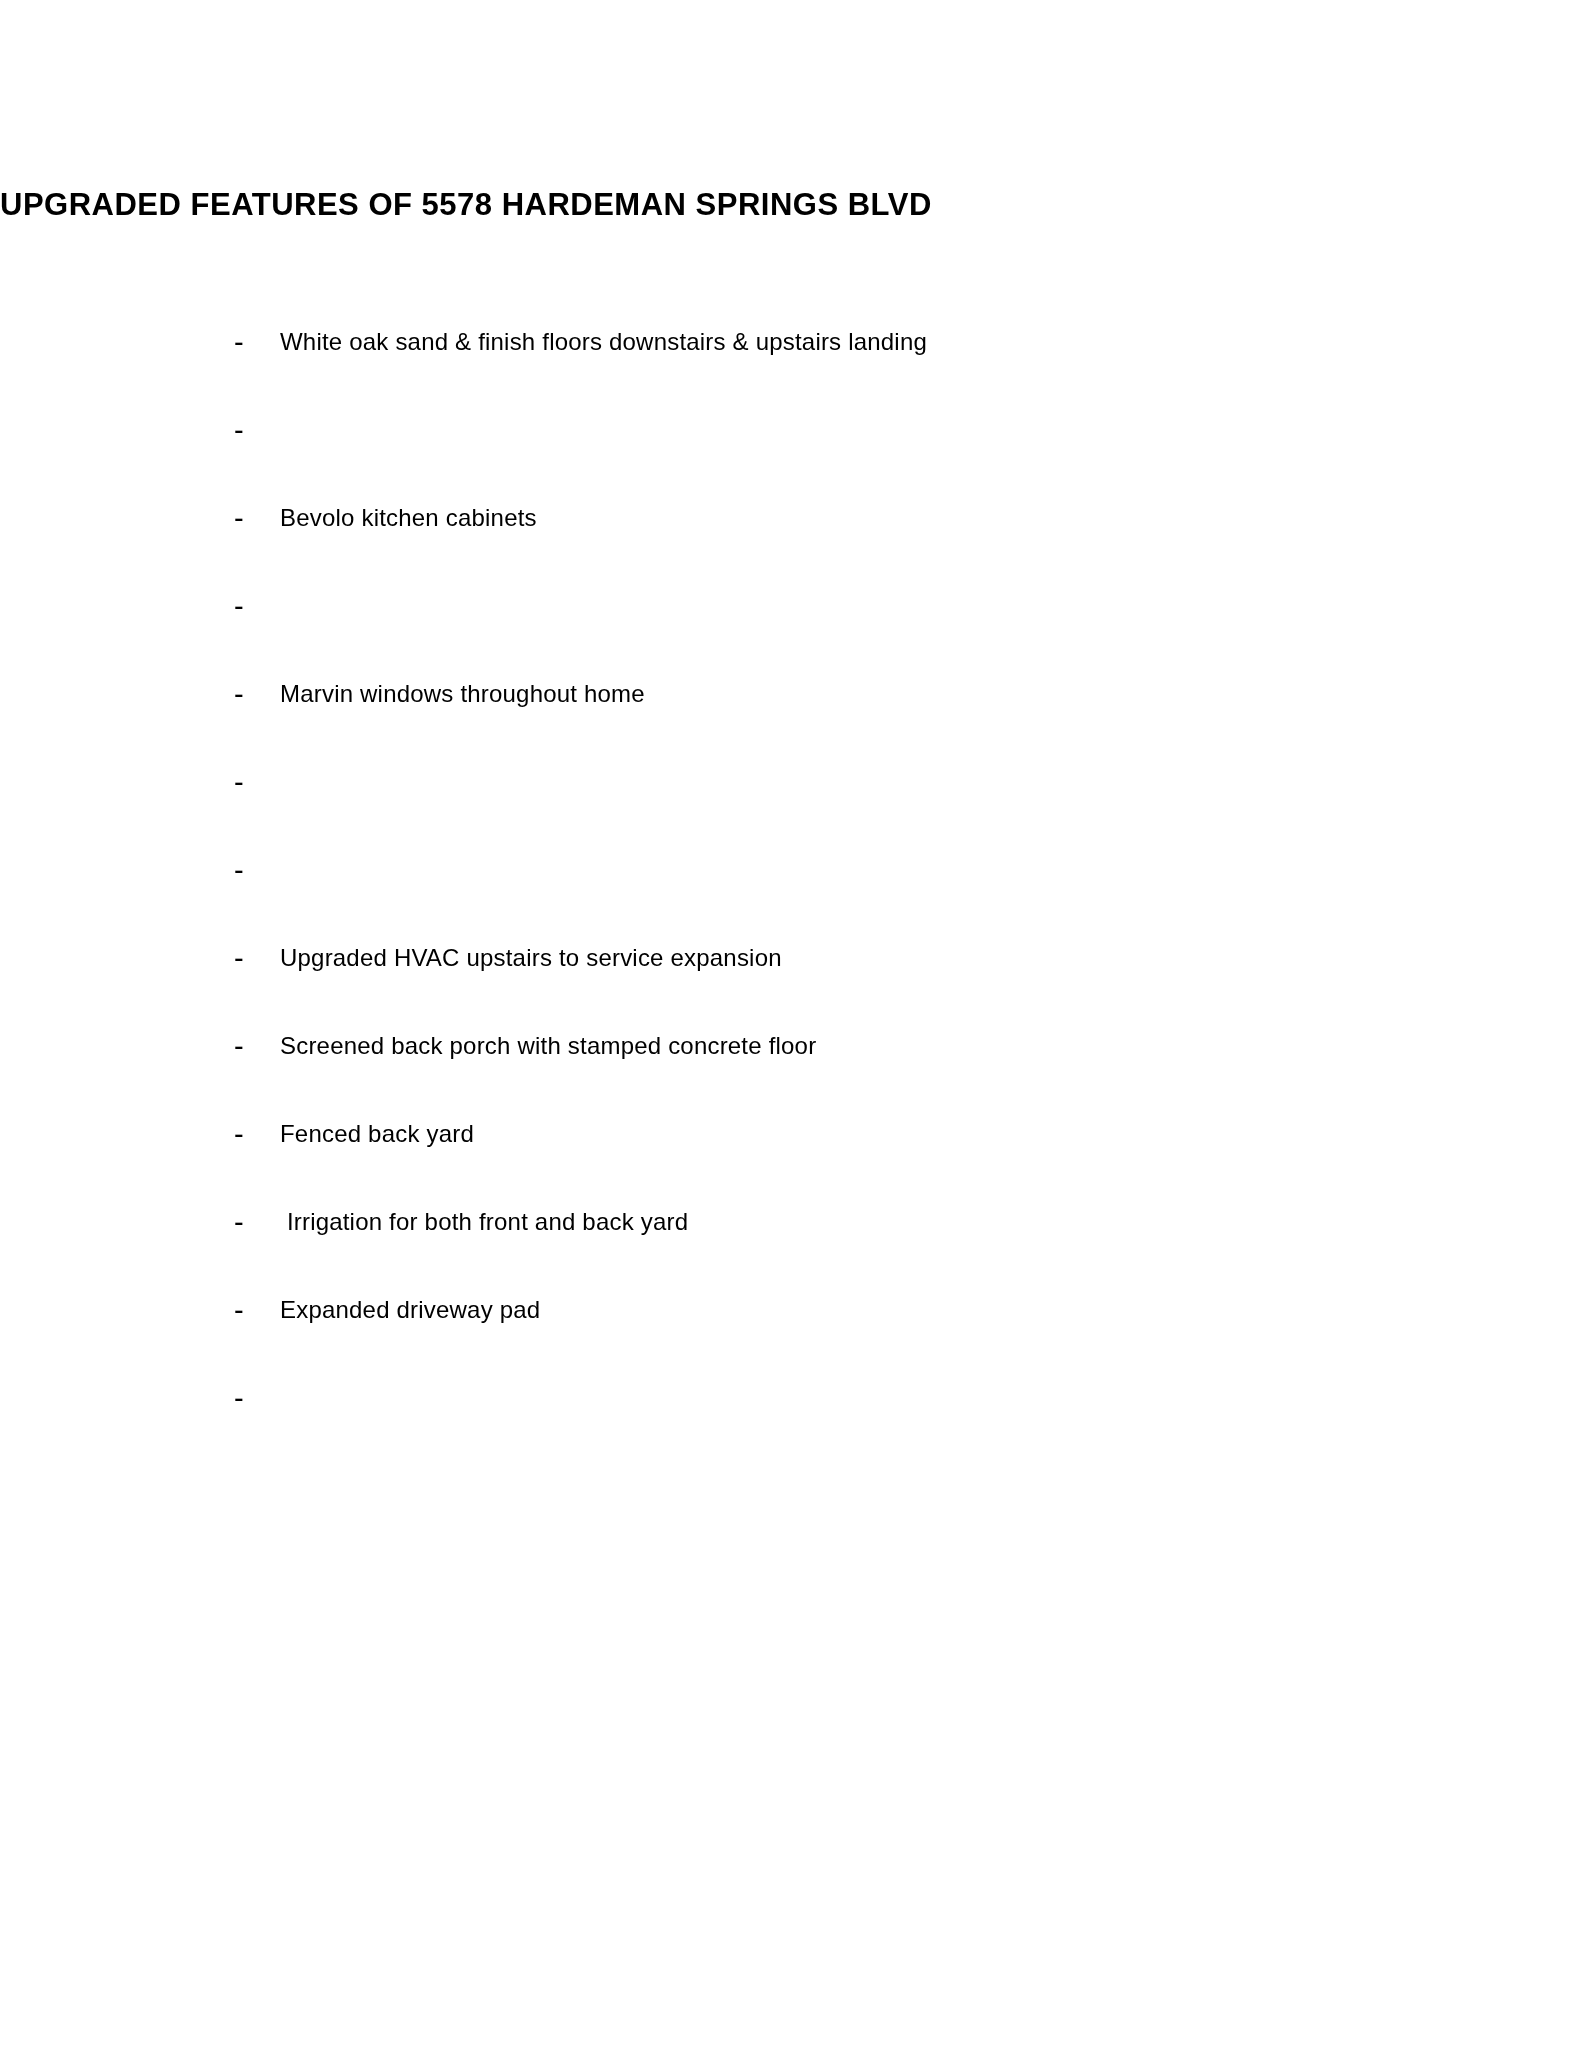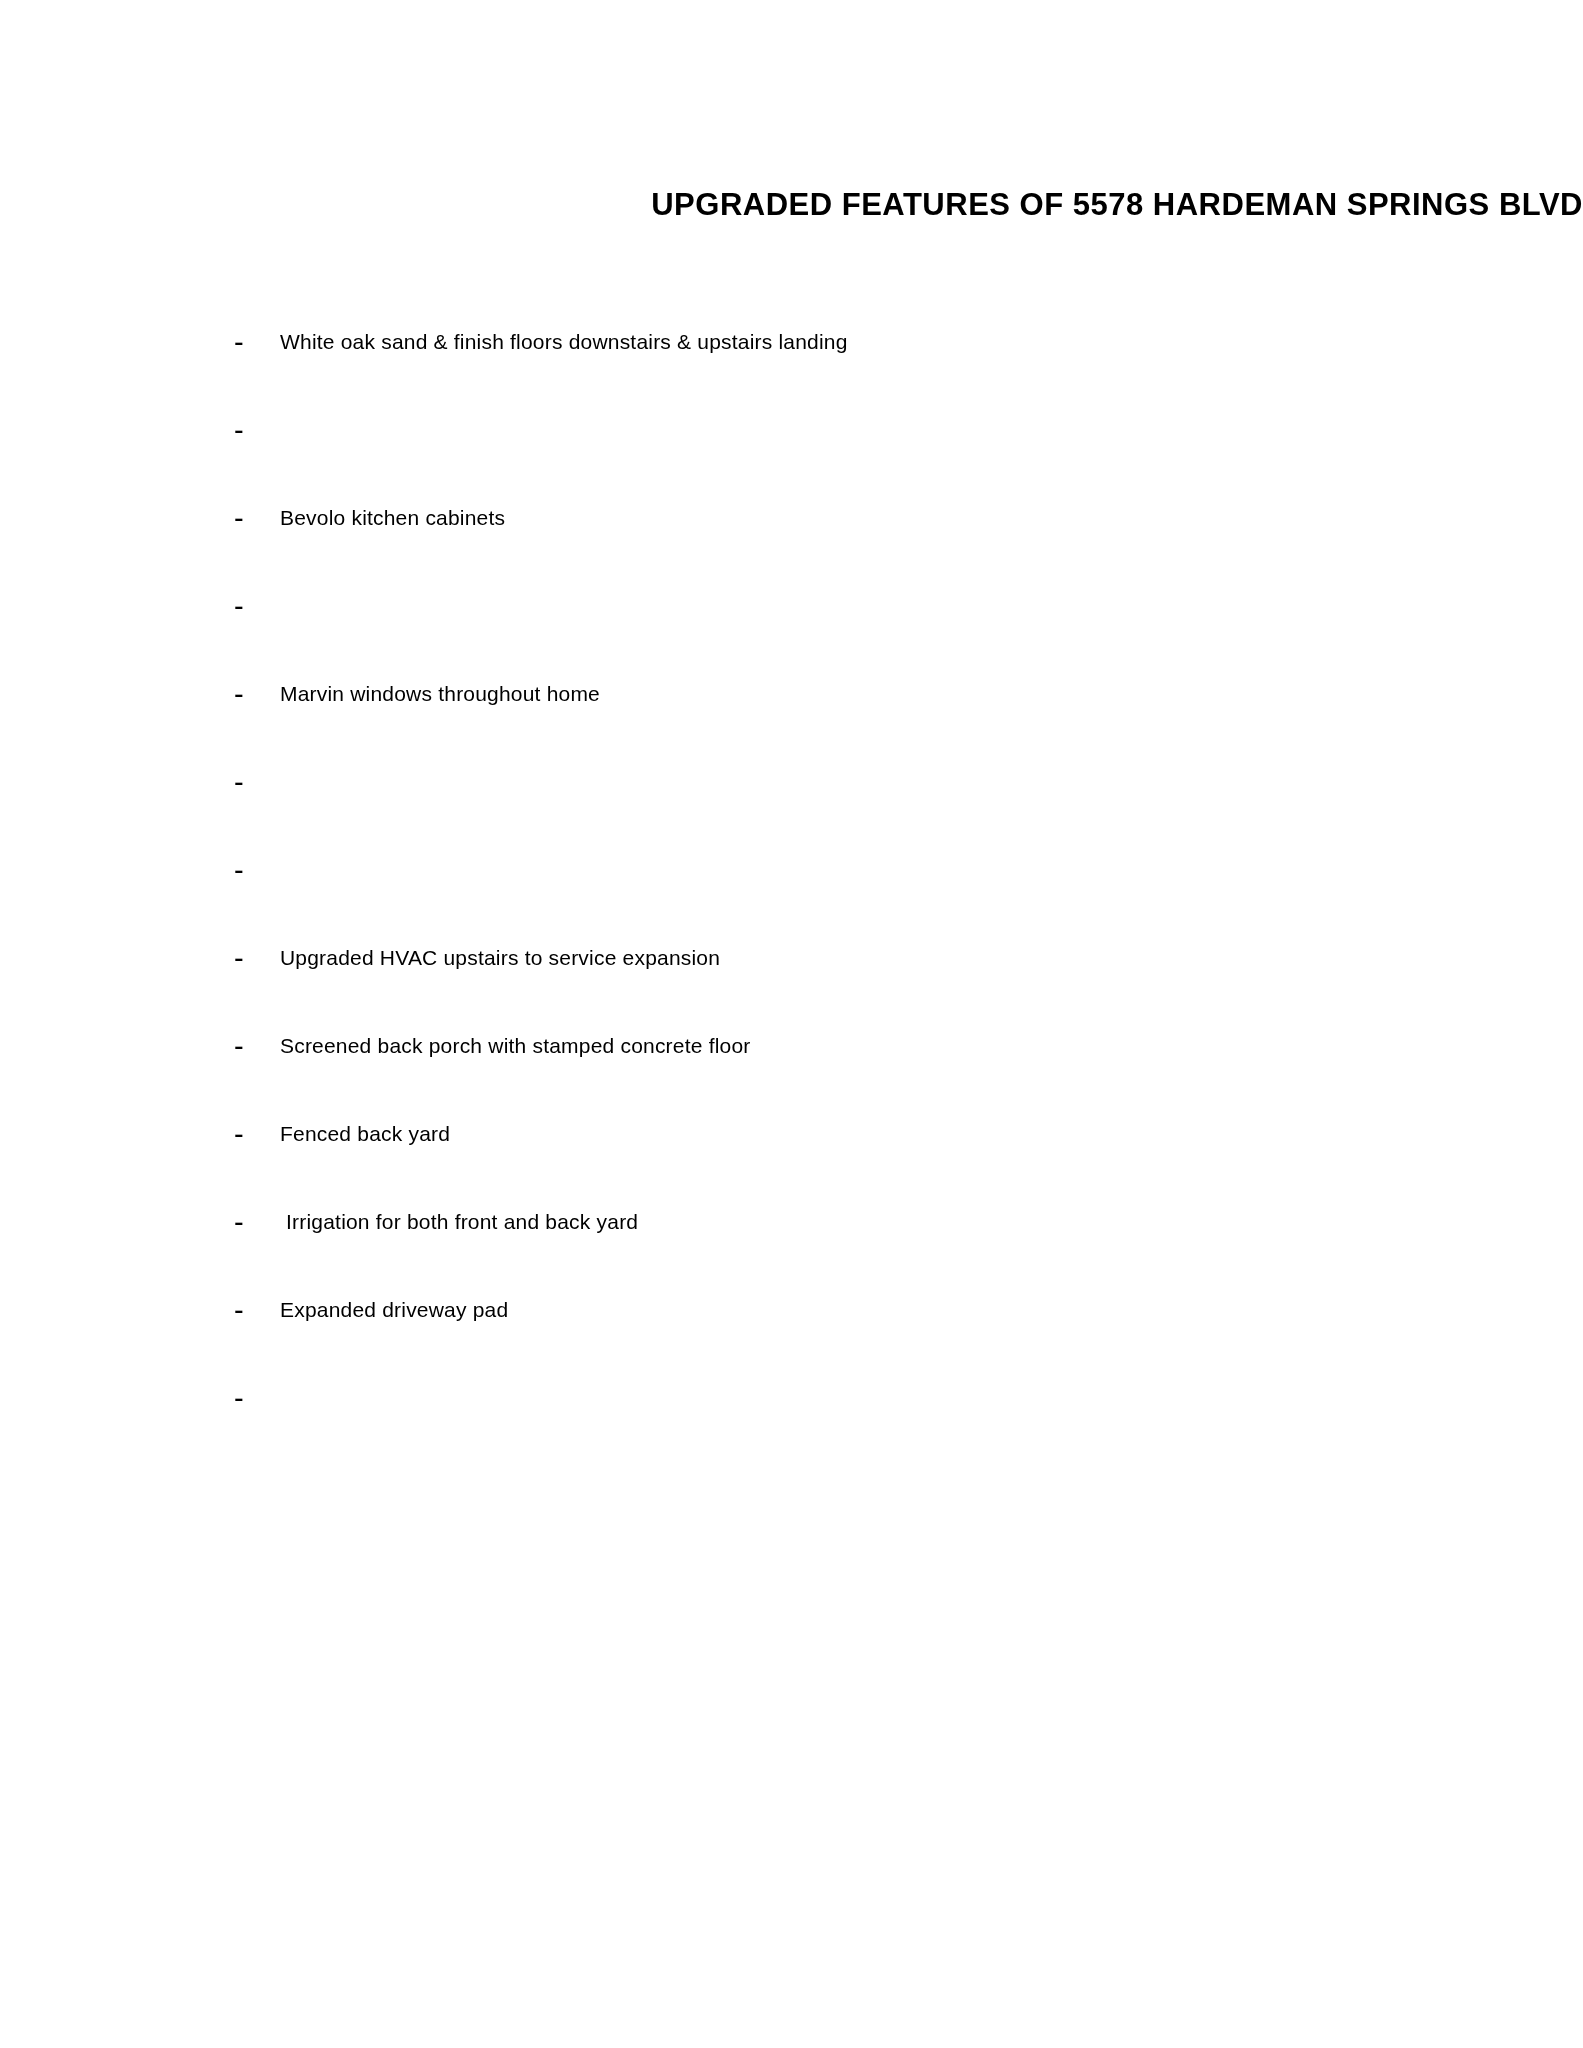--- a/index.html
+++ b/index.html
@@ -15,21 +15,21 @@
     overflow: hidden;
   }
   .page {
     position: relative;
     width: 1583px;
     height: 2048px;
     background: #ffffff;
   }
   .doc-title {
     margin: 186px 0 16px 0;
-    text-align: right;
+    text-align: left;
     font-size: 31px;
     font-weight: 700;
     line-height: 38px;
     letter-spacing: 0.5px;
     white-space: nowrap;
   }
   .feature-list {
     margin-top: 74px;
     padding-left: 234px;
     padding-right: 150px;
@@ -38,21 +38,21 @@
     display: flex;
     align-items: flex-start;
   }
   .dash {
     flex: 0 0 46px;
     width: 46px;
     font-size: 29px;
     line-height: 88px;
   }
   .item-text {
-    font-size: 21px;
+    font-size: 24px;
     line-height: 88px;
     letter-spacing: 0.2px;
     white-space: pre-wrap; 
   }
 </style>
 </head>
 <body>
 
 <div class="page">
 

